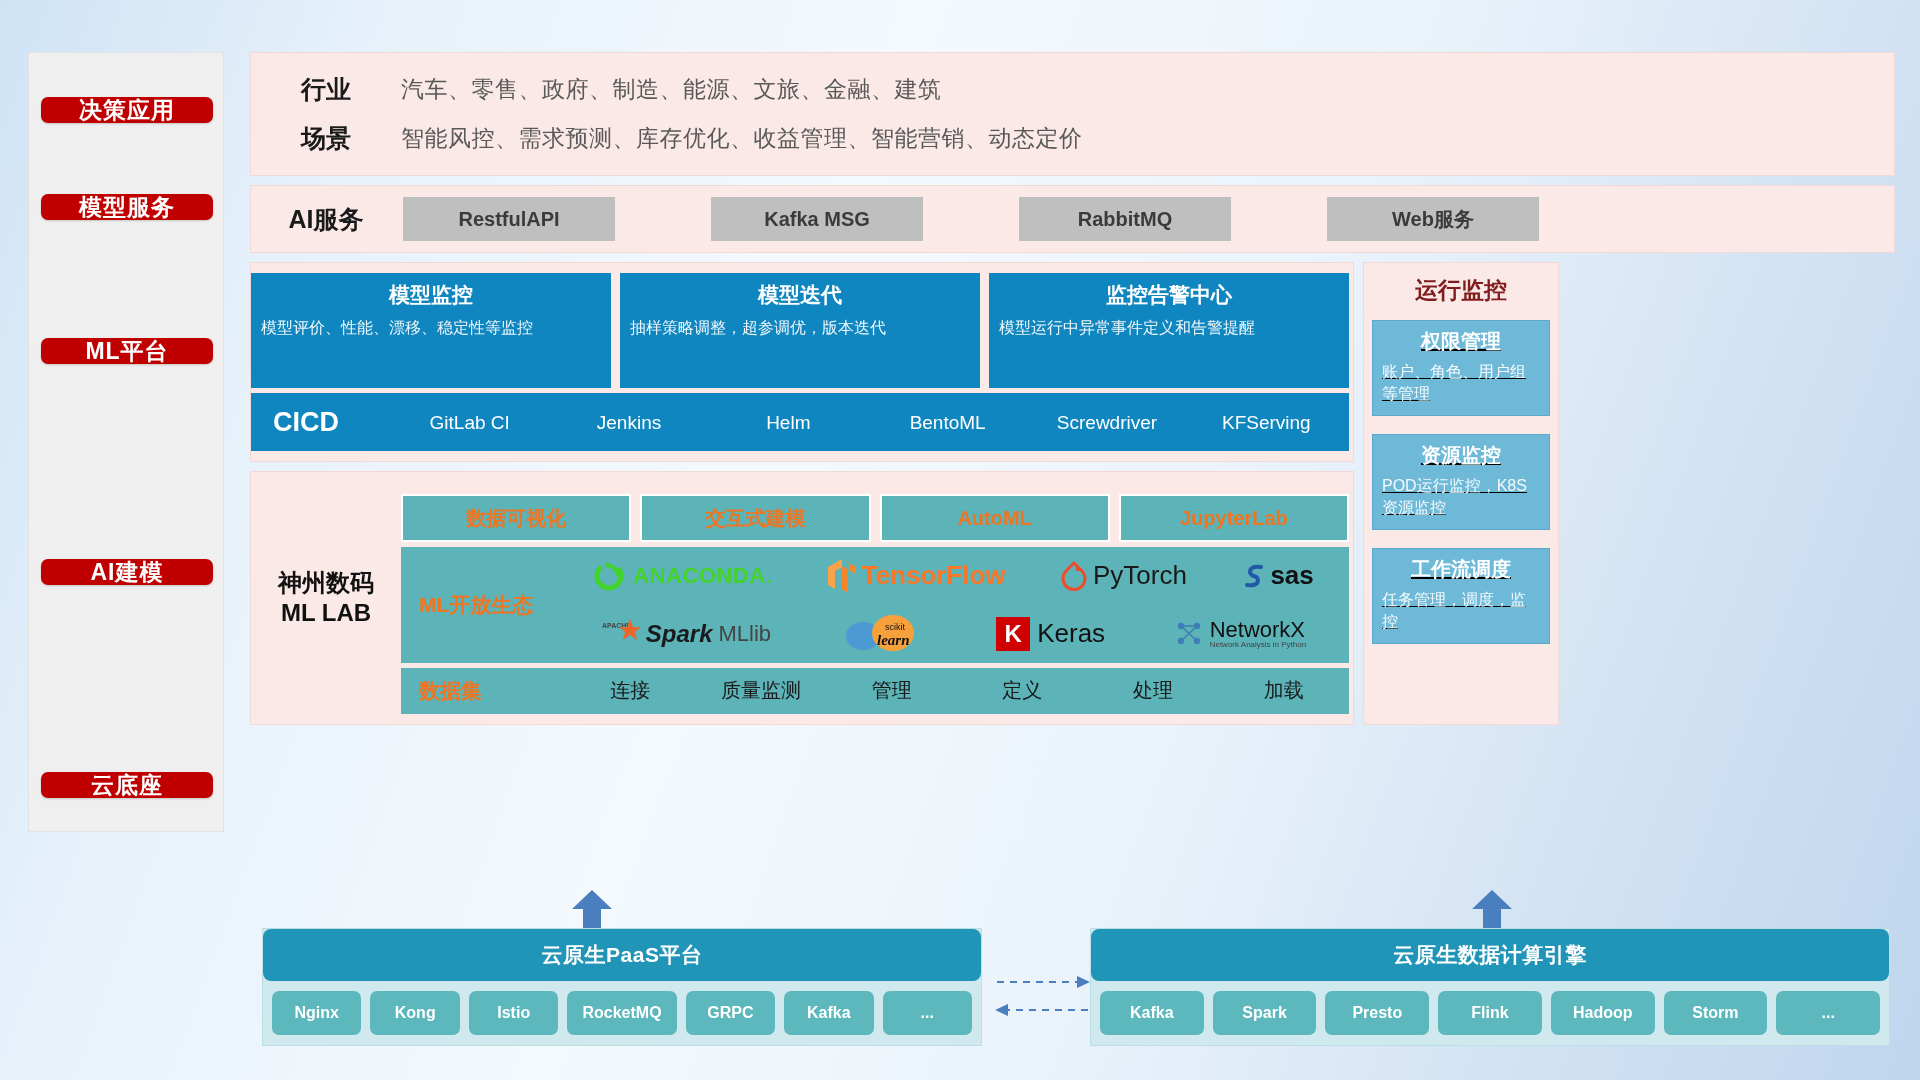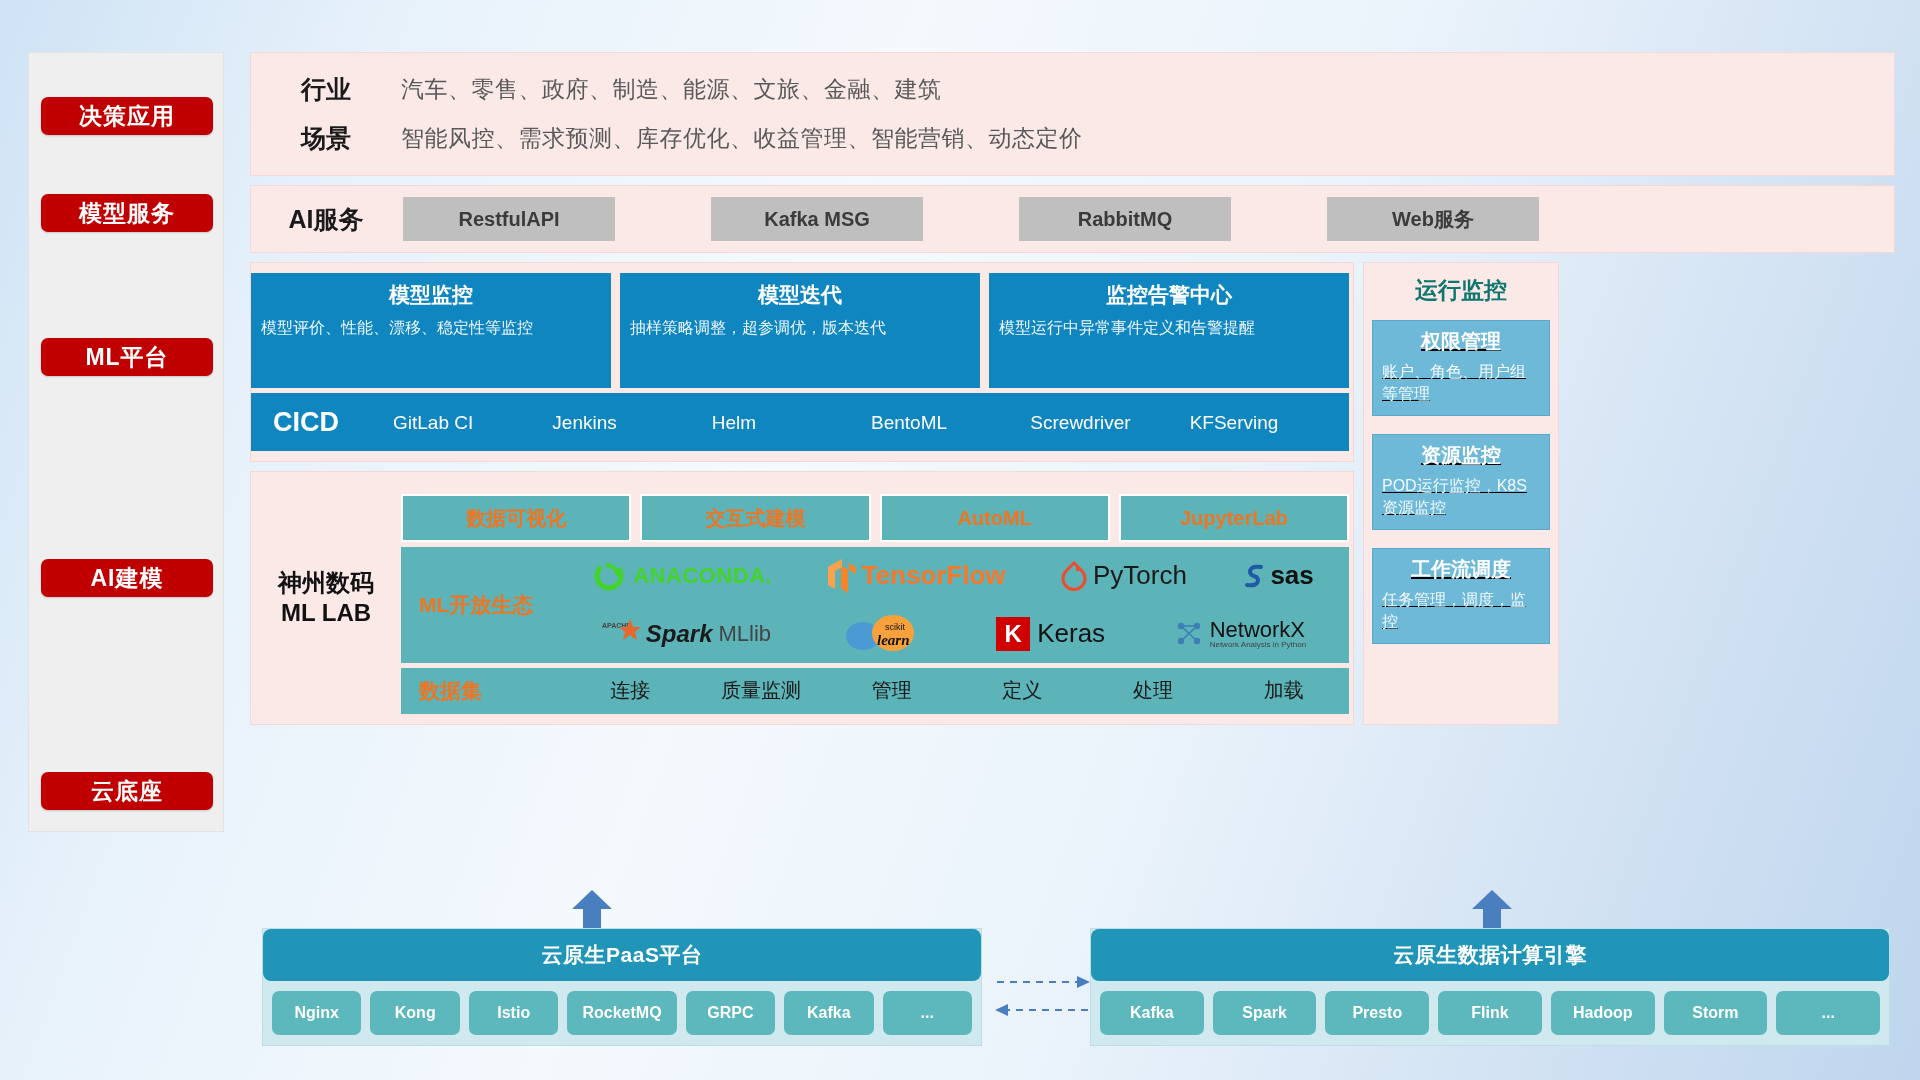--- a/index.html
+++ b/index.html
@@ -14,21 +14,21 @@
   }
 
   
   #left-rail {
     position: absolute; left: 28px; top: 52px;
     width: 196px; height: 780px;
     background: #efefef;
     border: 1px solid #e2e2e2;
   }
   .rail-chip {
-    position: absolute; left: 12px; width: 172px; height: 38px;
+    position: absolute; left: 12px; width: 172px; height: 26px;
     background: #c00000; border-radius: 7px;
     color: #fff; font-size: 23px; font-weight: 700;
     display: flex; align-items: center; justify-content: center;
     letter-spacing: 1px;
     box-shadow: 0 1px 2px rgba(0,0,0,.18);
   }
 
   
   #main { position: absolute; left: 250px; top: 52px; width: 1645px; }
 
@@ -80,21 +80,21 @@
   }
   .mlops-card-title {
     text-align: center; font-size: 21px; font-weight: 700; margin-bottom: 8px;
   }
   .mlops-card-desc { font-size: 16px; line-height: 1.35; color: #eef7fc; }
   .cicd-bar {
     background: #0f86c0; height: 58px; display: flex; align-items: center;
     color: #fff; padding-left: 22px; overflow: hidden;
   }
   .cicd-label { font-size: 27px; font-weight: 700; flex: 0 0 120px; }
-  .cicd-items { display: flex; flex: 1; }
+  .cicd-items { display: flex; flex: 1; text-align: center; }
   .cicd-item {
     flex: 1; font-size: 19px; line-height: 1.0;
     padding-right: 6px; word-break: break-all;
   }
 
   
   #band-modeling { height: 254px; margin-top: 9px; display: flex; padding: 10px 0; }
   .model-key {
     width: 150px; flex: 0 0 150px; display: flex; flex-direction: column;
     align-items: center; justify-content: center;
@@ -126,21 +126,21 @@
   .dataset-item {
     flex: 1; text-align: center; font-size: 20px; color: #1a1a1a;
   }
 
   
   #band-monitor {
     height: 463px; padding: 12px 8px;
     display: flex; flex-direction: column;
   }
   .mon-title {
-    text-align: center; font-size: 23px; font-weight: 700; color: #0f766e;
+    text-align: center; font-size: 23px; font-weight: 700; color: #7f1d1d;
     margin-bottom: 14px;
   }
   .mon-cards { display: flex; flex-direction: column; gap: 18px; text-decoration: underline; }
   .mon-card {
     background: #6fb9d8; border: 1px solid #5aa9cb; color: #fff;
     padding: 7px 9px 10px 9px; min-height: 96px;
   }
   .mon-card-title { text-align: center; font-size: 20px; font-weight: 700; margin-bottom: 6px; }
   .mon-card-desc { font-size: 16px; line-height: 1.35; color: #f2fafd; }
 

